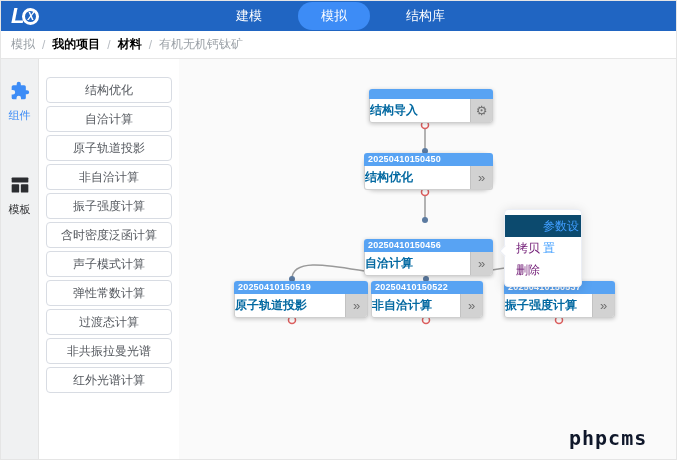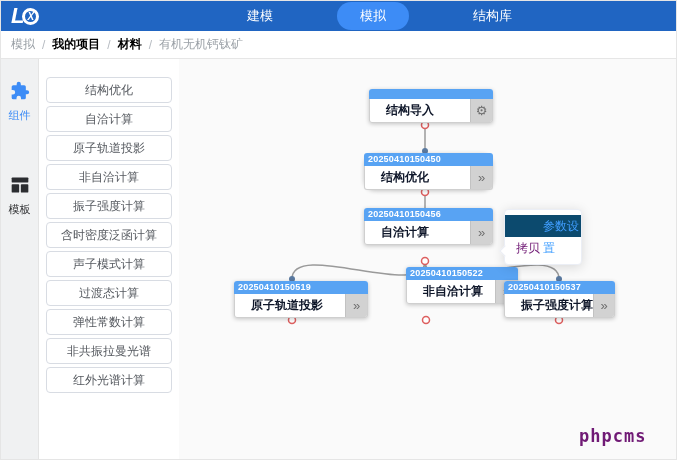--- a/index.html
+++ b/index.html
@@ -8,21 +8,21 @@
 
   
   .topbar { display:flex; align-items:center; height:30px; background:#2065c2; color:#fff; }
   .brand { display:flex; align-items:center; gap:7px; padding-left:10px; width:235px; }
   .logo-mark { display:flex; align-items:center; font-style:italic; }
   .logo-l { font-size:22px; font-weight:bold; line-height:1; }
   .logo-ring { width:17px; height:17px; border:3px solid #fff; border-radius:50%; display:flex; align-items:center; justify-content:center; margin-left:-2px; }
   .logo-x { font-size:10px; font-weight:bold; font-style:italic; }
   .brand-cn { font-size:15px; font-weight:bold; letter-spacing:2px; line-height:1.1; }
   .brand-en { font-size:6px; letter-spacing:.6px; }
-  .tabs { display:flex; align-items:center; gap:64px;margin-left:11px; }
+  .tabs { display:flex; align-items:center; gap:36px; }
   .tab { font-size:13px; cursor:pointer; white-space:nowrap; }
   .tab.active { background:#3d8cf6; padding:5px 23px; border-radius:14px; }
 
   
   .breadcrumb { height:28px; display:flex; align-items:center; padding-left:10px; font-size:12px; background:#fff; border-bottom:1px solid #e6e6e6; }
   .crumb { color:#9aa0a6; }
   .crumb.link { color:#000000; font-weight:bold; cursor:pointer; }
   .crumb-sep { color:#b6bbc1; margin:0 7px; }
 
   
@@ -36,37 +36,37 @@
   .comp-btn { width:126px; height:26px; margin:0 auto 3px auto; border:1px solid #d8dce3; border-radius:4px; background:#fff; font-size:12px; color:#55595f; display:flex; align-items:center; justify-content:center; cursor:pointer; white-space:nowrap; }
 
   .canvas { position:relative; flex:1; background:#fafafa; }
   .wires { position:absolute; left:0; top:0; }
 
   
   .node { position:absolute; border-radius:3px; background:#fff; box-shadow:0 1px 4px rgba(0,0,0,.22); }
   .node-hd { background:#58a3f3; color:#fff; font-size:9px; font-weight:bold; height:13px; line-height:13px; padding:0 4px; border-radius:3px 3px 0 0; overflow:hidden; letter-spacing:.2px; }
   .node.no-title .node-hd { height:10px; }
   .node-bd { display:flex; height:24px; border:1px solid #cfcfcf; border-top:none; border-radius:0 0 3px 3px; overflow:hidden; background:#fff; }
-  .node-lbl { flex:1; font-size:12px; font-weight:bold; color:#0f172a; line-height:22px; padding-left:16px; white-space:nowrap; }
+  .node-lbl { flex:1; font-size:12px; font-weight:bold; color:#0369a1; line-height:22px; padding-left:0; white-space:nowrap; }
   .node-action { width:22px; background:#d2d2d2; border-left:1px solid #c2c2c2; color:#6e6e6e; font-size:13px; display:flex; align-items:center; justify-content:center; cursor:pointer; }
 
   .node-import { left:190px; top:30px;  width:124px; }
   .node-opt    { left:185px; top:94px;  width:129px;border-radius:11px; }
-  .node-scf    { left:185px; top:149px; width:129px; }
+  .node-scf    { left:185px; top:180px; width:129px; }
   .node-proj   { left:55px;  top:222px; width:134px; }
-  .node-nscf   { left:192px; top:208px; width:112px;margin-left:35px; }
+  .node-nscf   { left:192px; top:222px; width:112px; }
   .node-osc    { left:325px; top:222px; width:111px; }
 
   
   .menu { position:absolute; left:325px; top:150px; width:78px; background:#fff; border:1px solid #ebeef5; border-radius:4px; box-shadow:0 2px 12px rgba(0,0,0,.14); padding:5px 0; z-index:6; }
   .menu-item { height:22px; line-height:22px; padding-left:11px; font-size:12px; color:#701a75; cursor:pointer; }
   .menu-item.active { color:#409eff; background:#0c4a6e;padding-left:38px; }
   .menu-arrow { position:absolute; left:-4px; top:37px; width:8px; height:8px; background:#fff; transform:rotate(45deg); border-left:1px solid #ebeef5; border-bottom:1px solid #ebeef5; }
 
-  .watermark { position:absolute; left:390px; top:367px; color:#701a75; font-family:"DejaVu Sans Mono",monospace; font-weight:bold; font-size:17px; letter-spacing:1px;margin-left:10px; }
+  .watermark { position:absolute; left:390px; top:367px; color:#0f172a; font-family:"DejaVu Sans Mono",monospace; font-weight:bold; font-size:20px; letter-spacing:1px; }
 </style>
 </head>
 <body>
 
 <div class="app">
 
   <header class="topbar">
     <div class="brand">
       <span class="logo-mark">
         <span class="logo-l">L</span>
@@ -112,22 +112,22 @@
     </aside>
 
     <div class="panel">
       <div class="comp-btn">结构优化</div>
       <div class="comp-btn">自洽计算</div>
       <div class="comp-btn">原子轨道投影</div>
       <div class="comp-btn">非自洽计算</div>
       <div class="comp-btn">振子强度计算</div>
       <div class="comp-btn">含时密度泛函计算</div>
       <div class="comp-btn">声子模式计算</div>
+      <div class="comp-btn">弹性常数计算</div>
       <div class="comp-btn">过渡态计算</div>
-      <div class="comp-btn">弹性常数计算</div>
       <div class="comp-btn">非共振拉曼光谱</div>
       <div class="comp-btn">红外光谱计算</div>
     </div>
 
     <div class="canvas">
 
       <svg class="wires" width="499" height="401" viewBox="0 0 499 401">
         <path d="M246,66 L246,92" stroke="#9a9a9a" stroke-width="1.5" fill="none"></path>
         <path d="M246,133 L246,161" stroke="#9a9a9a" stroke-width="1.5" fill="none"></path>
         <path d="M246,202 C246,242 113,180 113,220" stroke="#9a9a9a" stroke-width="1.5" fill="none"></path>
@@ -191,18 +191,19 @@
         <div class="node-bd">
           <span class="node-lbl">振子强度计算</span>
           <span class="node-action">»</span>
         </div>
       </div>
 
       <div class="menu">
         <div class="menu-arrow"></div>
         <div class="menu-item active">参数设置</div>
         <div class="menu-item">拷贝</div>
+        <div class="menu-item">删除</div>
       </div>
 
       <div class="watermark">phpcms</div>
     </div>
   </div>
 </div>
 
 </body></html>

